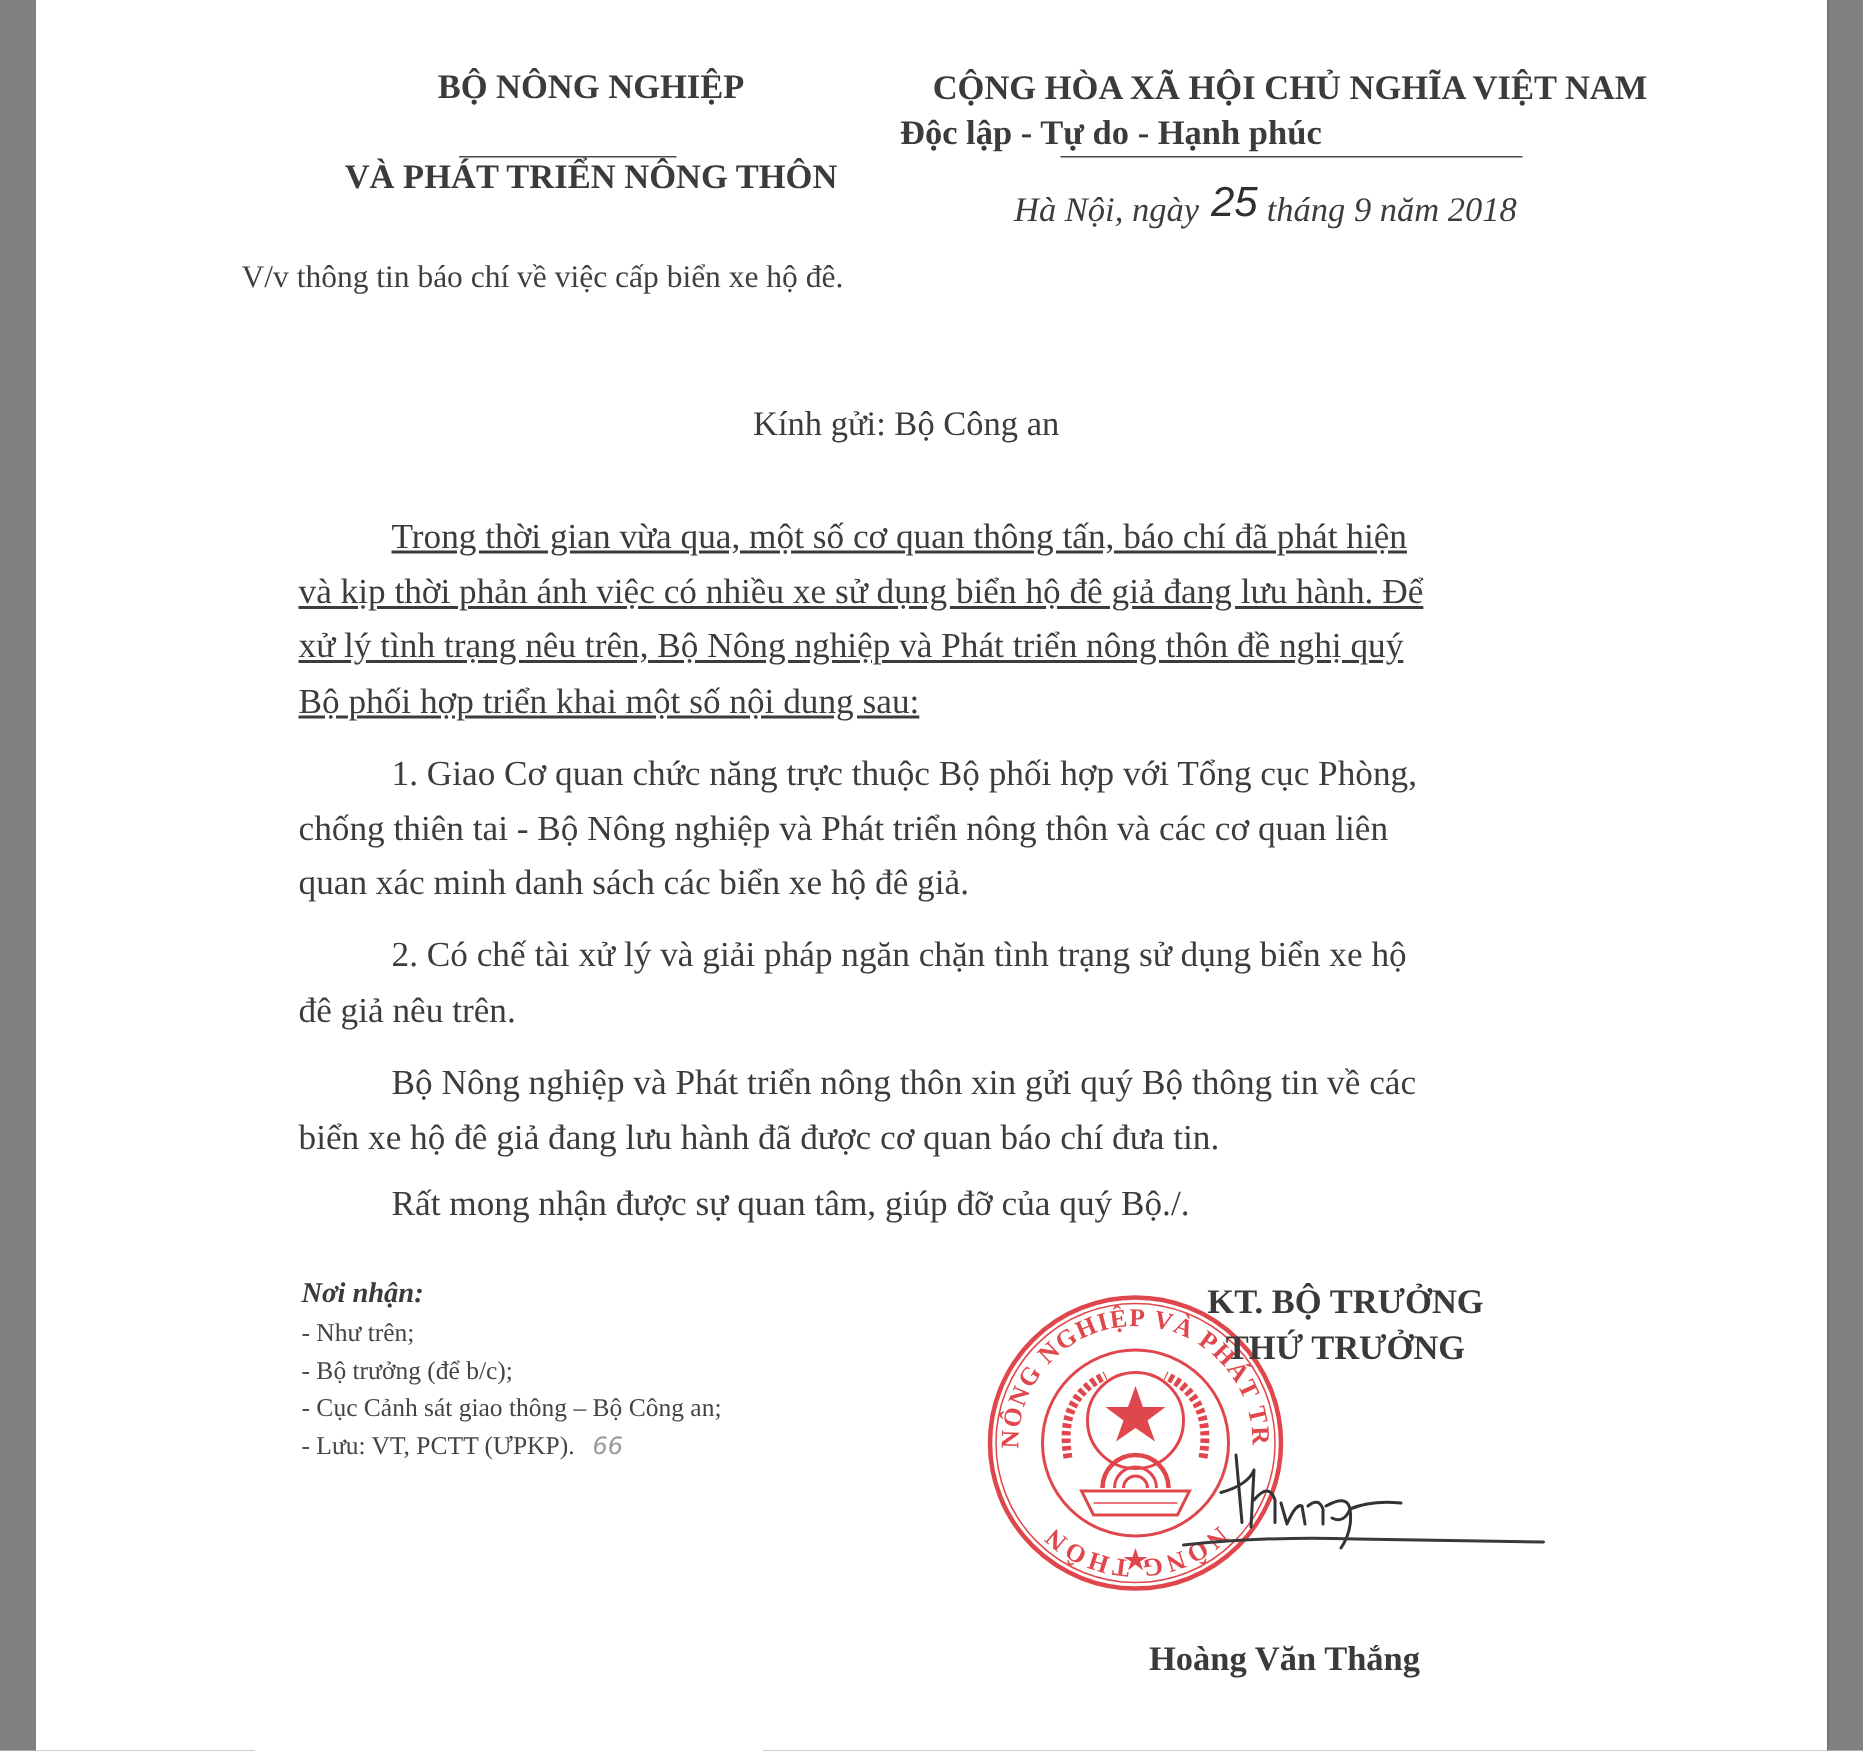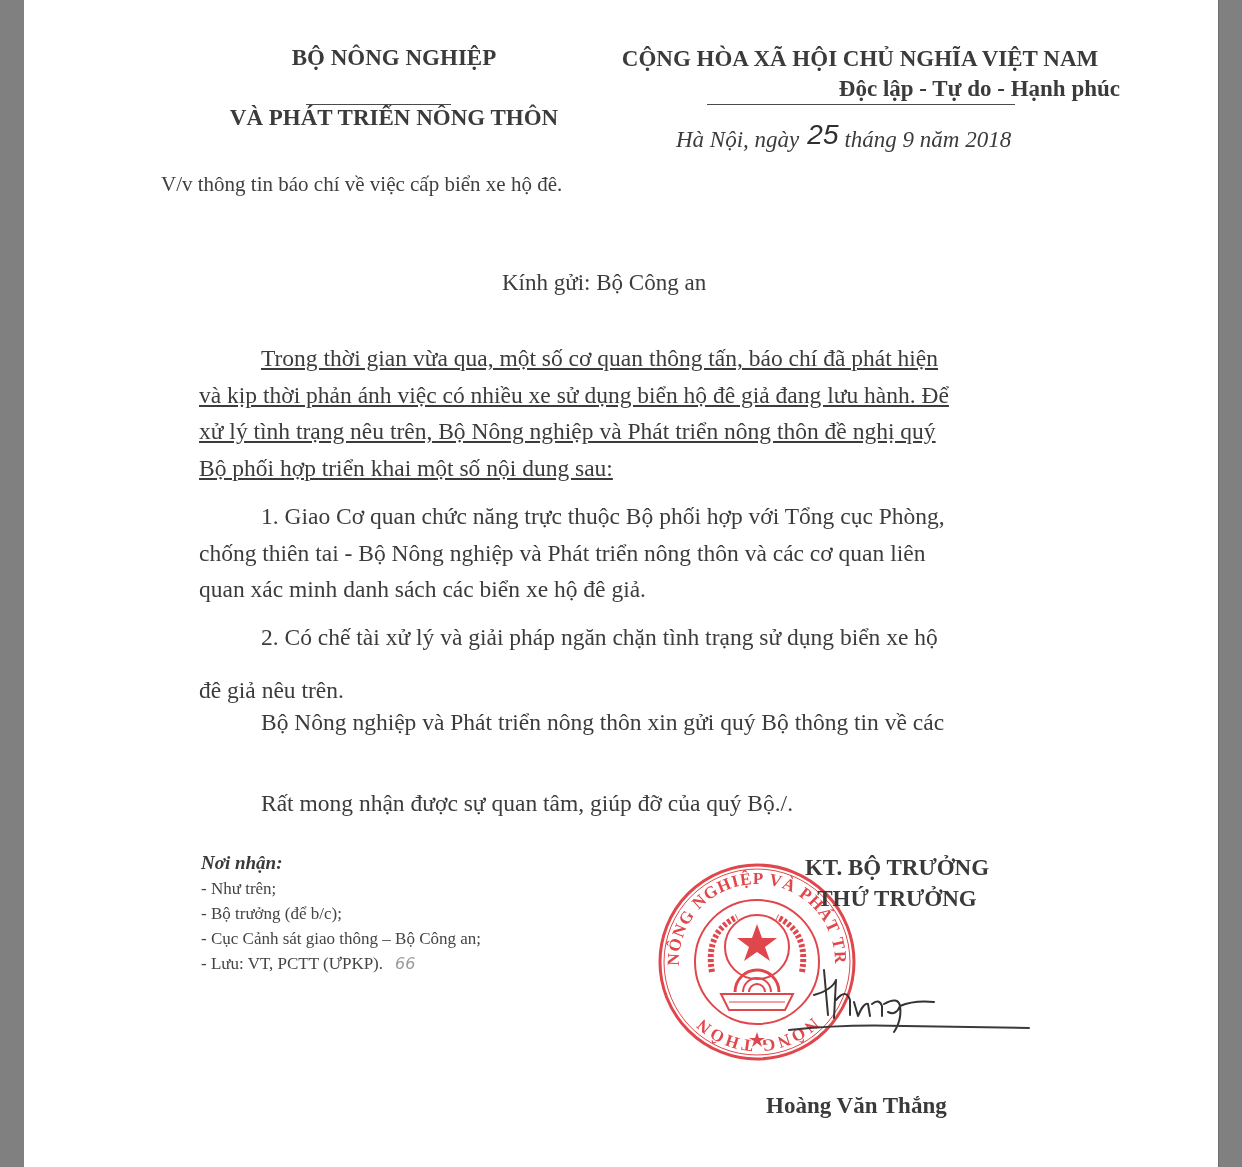--- a/index.html
+++ b/index.html
@@ -59,21 +59,21 @@
     .subject {
       left: 137px; top: 172px; font-size: 21px; color: #3f3f3f;
     }
 
     
     .republic {
       left: 576px; width: 520px; text-align: center;
       font-weight: bold; font-size: 23px; color: #3b3b3b;
     }
     .motto {
-      left: 576px; width: 520px; text-align: right;
+      left: 576px; width: 520px; text-align: left;
       font-weight: bold; font-size: 23px; color: #3b3b3b;
     }
     .motto-rule {
       position: absolute; left: 683px; top: 104px; width: 308px; height: 1px;
       background: #4a4a4a;
     }
     .dateline {
       left: 652px; top: 122px; font-style: italic; font-size: 23px; color: #3c3c3c;
     }
     .dateline .hand {
@@ -169,25 +169,26 @@
   </div>
 
   <div class="body-text" style="top:498px;">
     <span class="line" style="padding-left:62px;">1. Giao Cơ quan chức năng trực thuộc Bộ phối hợp với Tổng cục Phòng,</span>
     <span class="line">chống thiên tai - Bộ Nông nghiệp và Phát triển nông thôn và các cơ quan liên</span>
     <span class="line" style="text-align:left;">quan xác minh danh sách các biển xe hộ đê giả.</span>
   </div>
 
   <div class="body-text" style="top:619px;">
     <span class="line" style="padding-left:62px;">2. Có chế tài xử lý và giải pháp ngăn chặn tình trạng sử dụng biển xe hộ</span>
-    <span class="line" style="text-align:left;margin-top:16px;">đê giả nêu trên.</span>
+    <span class="line" style="text-align:left;">đê giả nêu trên.</span>
   </div>
 
   <div class="body-text" style="top:704px;">
     <span class="line" style="padding-left:62px;">Bộ Nông nghiệp và Phát triển nông thôn xin gửi quý Bộ thông tin về các</span>
+    <span class="line" style="text-align:left;">biển xe hộ đê giả đang lưu hành đã được cơ quan báo chí đưa tin.</span>
   </div>
 
   <div class="abs" style="left:237px; top:790px; font-size:23.5px; color:#3c3c3c;">Rất mong nhận được sự quan tâm, giúp đỡ của quý Bộ./.</div>
 
   <div class="abs recipients-title">Nơi nhận:</div>
   <div class="abs recipient" style="top:879px;">- Như trên;</div>
   <div class="abs recipient" style="top:904px;">- Bộ trưởng (để b/c);</div>
   <div class="abs recipient" style="top:929px;">- Cục Cảnh sát giao thông – Bộ Công an;</div>
   <div class="abs recipient" style="top:954px;">
     <span>- Lưu: VT, PCTT (ƯPKP).</span><span class="hand">66</span>

